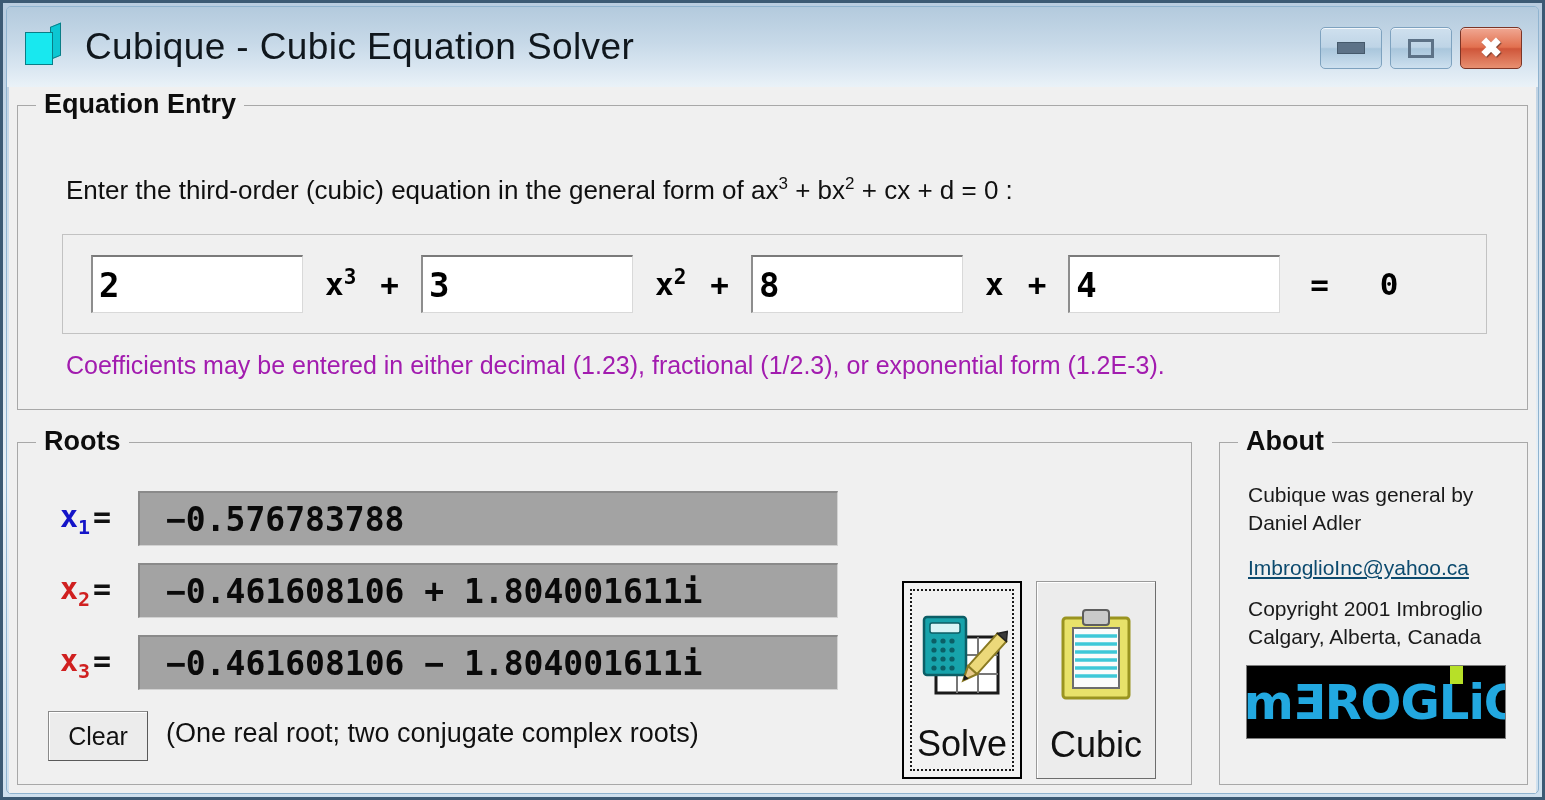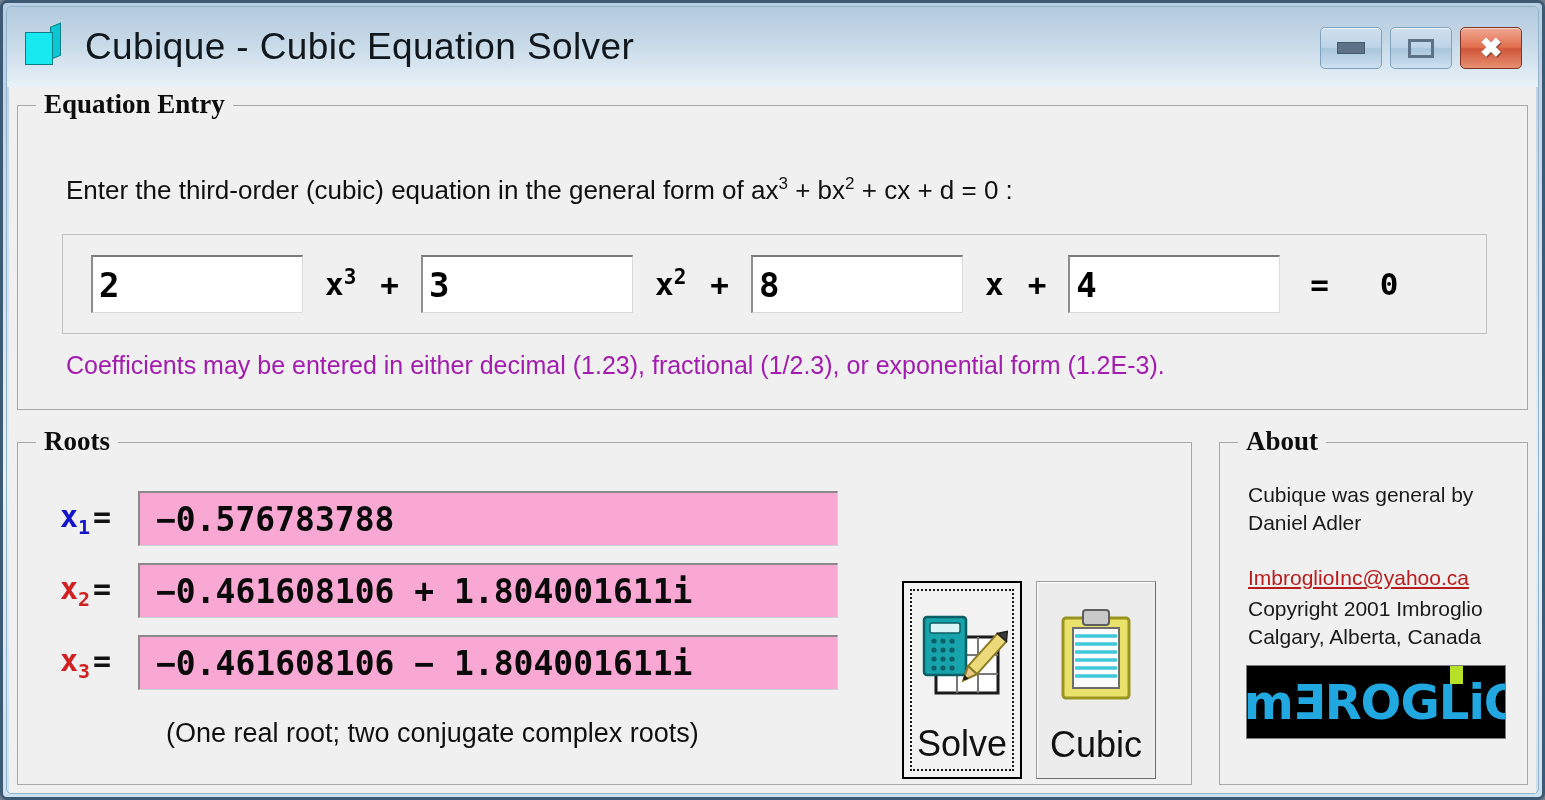--- a/index.html
+++ b/index.html
@@ -12,21 +12,21 @@
   }
 
   
   #app-window {
     position: relative;
     width: 1545px;
     height: 800px;
     box-sizing: border-box;
     background: linear-gradient(180deg, #b9cde0 0%, #cfdeeb 28%, #e9f1f7 60%, #cfe0ee 100%);
     border: 3px solid #3c5a74;
-    border-radius: 7px;
+    border-radius: 0;
     overflow: hidden;
   }
   #window-inner-edge {
     position: absolute;
     left: 3px; top: 3px; right: 3px; bottom: 3px;
     border-radius: 5px;
     border: 1px solid #8fb3cf;
     pointer-events: none;
   }
 
@@ -136,21 +136,21 @@
   .groupbox > .gb-title {
     position: absolute;
     top: -17px;
     left: 18px;
     background: #f0f0f0;
     padding: 0 8px;
     font-size: 27px;
     font-weight: bold;
     color: #0d0d0d;
     white-space: nowrap;
-    font-family: Liberation Serif, serif;
+    font-family: Liberation Sans, sans-serif;
   }
 
   #group-equation {
     left: 8px; top: 18px;
     width: 1511px; height: 305px;
   }
   #group-roots {
     left: 8px; top: 355px;
     width: 1175px; height: 343px;
   }
@@ -258,31 +258,31 @@
     vertical-align: sub;
   }
   .root-label.real { color: #1414c8; }
   .root-label.complex { color: #d02020; }
   .root-label .eq { color: #111; margin-left: 3px; }
 
   .root-value {
     width: 700px;
     height: 55px;
     box-sizing: border-box;
-    background: #f9a8d4;
+    background: #a3a3a3;
     border: 1px solid #d2d2d2;
     border-top: 2px solid #8a8a8a;
     border-left: 2px solid #8a8a8a;
     font-family: "DejaVu Sans Mono", monospace;
     font-size: 33px;
     font-weight: bold;
     color: #0a0a0a;
     display: flex;
     align-items: center;
-    padding-left: 16px;
+    padding-left: 26px;
     white-space: nowrap;
     overflow: hidden;
   }
 
   #clear-button {
     position: absolute;
     left: 30px; top: 268px;
     width: 100px; height: 50px;
     background: #ececec;
     border: 1px solid #8a8a8a;
@@ -353,23 +353,23 @@
     left: 28px;
     font-size: 21px;
     color: #1a1a1a;
     line-height: 1.34;
     white-space: nowrap;
     font-family: "Liberation Sans", sans-serif;
   }
   #about-author { top: 38px; }
   #about-email {
     position: absolute;
-    left: 28px; top: 123px;
+    left: 28px; top: 113px;
     font-size: 21px;
-    color: #b91c1c;
+    color: #0c4a6e;
     text-decoration: underline;
     white-space: nowrap;
     cursor: pointer;
     font-family: "Liberation Sans", sans-serif;
   }
   #about-copyright { top: 152px; }
   #about-logo {
     position: absolute;
     left: 26px; top: 222px;
     width: 258px; height: 72px;
@@ -463,20 +463,21 @@
       <div class="root-row" id="root-row-2">
         <span class="root-label complex">x<span class="sub">2</span><span class="eq">=</span></span>
         <div class="root-value">−0.461608106  +  1.804001611i</div>
       </div>
 
       <div class="root-row" id="root-row-3">
         <span class="root-label complex">x<span class="sub">3</span><span class="eq">=</span></span>
         <div class="root-value">−0.461608106  −  1.804001611i</div>
       </div>
 
+      <button id="clear-button">Clear</button>
       <div id="roots-status">(One real root; two conjugate complex roots)</div>
 
       <div id="solve-button">
         <div id="solve-focus"></div>
         <div class="action-icon">
           <svg width="92" height="104" viewBox="0 0 92 104">
             <rect x="20" y="30" width="62" height="56" fill="#ffffff" stroke="#1a1a1a" stroke-width="3"></rect>
             <line x1="20" y1="48" x2="82" y2="48" stroke="#777" stroke-width="2"></line>
             <line x1="20" y1="67" x2="82" y2="67" stroke="#777" stroke-width="2"></line>
             <line x1="41" y1="30" x2="41" y2="86" stroke="#777" stroke-width="2"></line>

